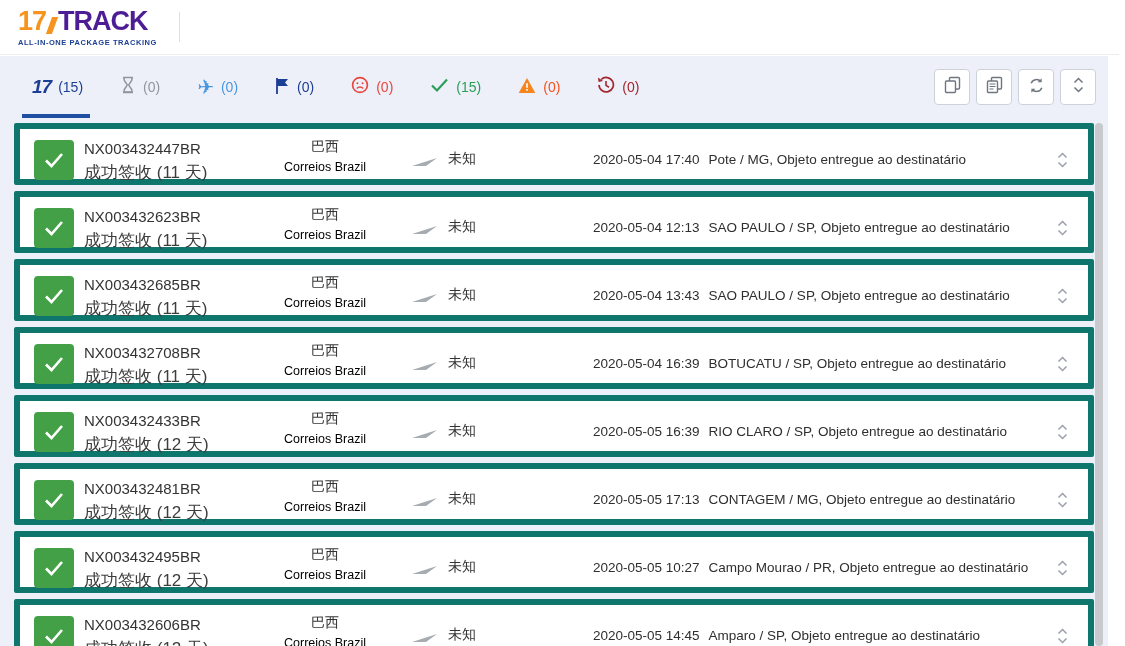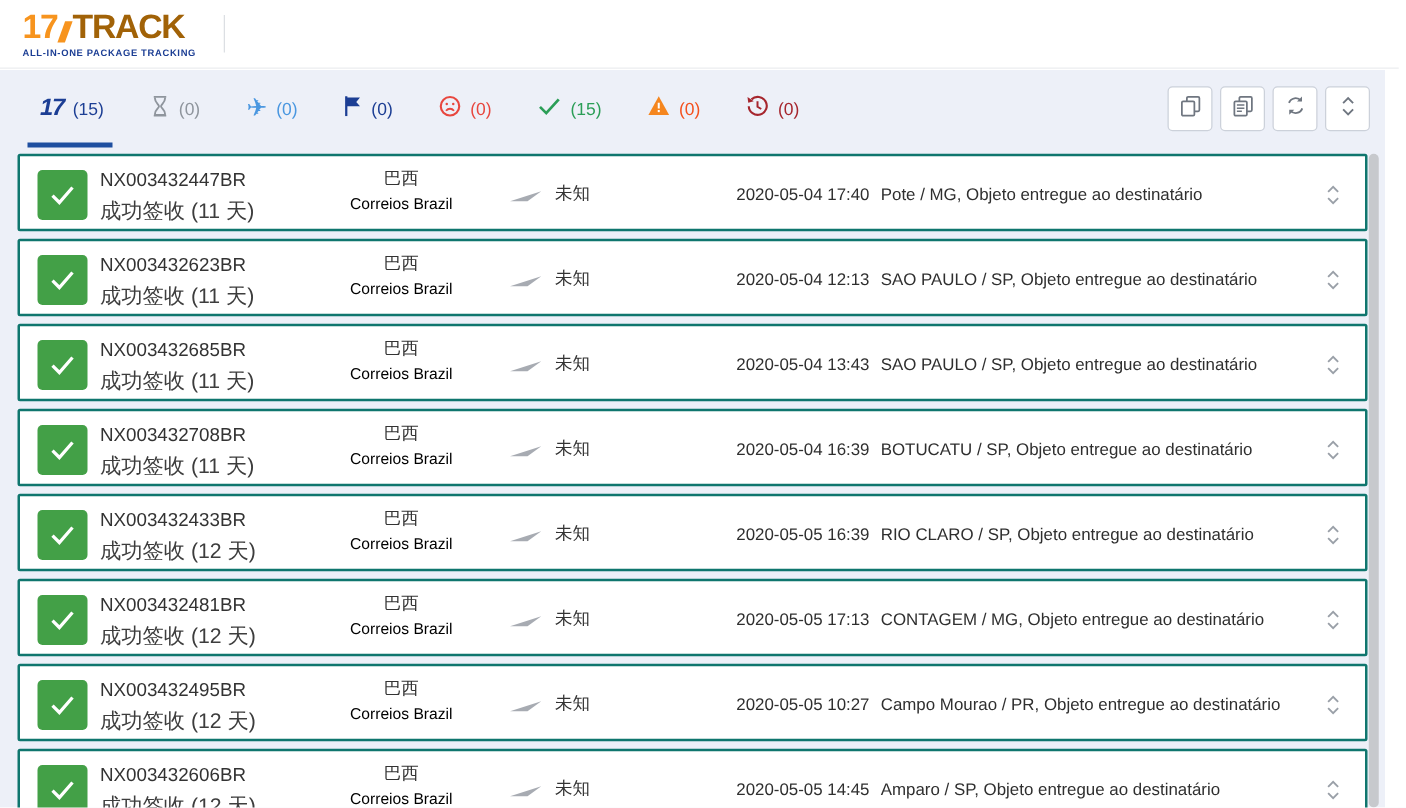--- a/index.html
+++ b/index.html
@@ -8,21 +8,21 @@
   .app { position:relative; width:1119px; height:646px; background:#fff; }
 
   
   .header { height:55px; display:flex; align-items:center; padding-left:18px;
             background:#fff; border-bottom:1px solid #ebedf0; }
   .logo { display:flex; flex-direction:column; cursor:pointer; }
   .logo-main { display:flex; align-items:flex-end; line-height:1; }
   .logo-17 { color:#f7941e; font-size:27px; font-weight:800; letter-spacing:-1px; }
   .logo-wedge { width:6px; height:17px; background:#f7941e; transform:skewX(-20deg);
                 margin:0 3px 1px 3px; }
-  .logo-track { color:#a16207; font-size:27px; font-weight:800; letter-spacing:-1px; }
+  .logo-track { color:#4c1d95; font-size:27px; font-weight:800; letter-spacing:-1px; }
   .logo-sub { font-size:7.5px; font-weight:700; color:#1c3e94; letter-spacing:0.55px; margin-top:3px; }
   .header-divider { width:1px; height:30px; background:#dcdfe3; margin:0 16px 0 22px; }
   .site-title { font-size:17px; color:#4d4d4d; }
 
   
   .main { position:absolute; top:56px; left:0; width:1108px; height:590px;
           background:#edf0f8; }
 
   
   .tabbar { position:relative; height:62px; display:flex; align-items:center; }
@@ -30,21 +30,21 @@
   .tab { display:flex; align-items:center; gap:7px; cursor:pointer; }
   .tab-count { font-size:14px; }
   .tab-17 { font-size:19px; font-weight:800; color:#1c3e94; letter-spacing:-1px; font-style:italic; }
   .underline { position:absolute; left:22px; bottom:0; width:68px; height:4px; background:#1f4fa0; }
   .toolbar { position:absolute; right:12px; top:13px; display:flex; gap:6px; }
   .tbtn { width:36px; height:36px; background:#fff; border:1px solid #ccd1da; border-radius:4px;
           display:flex; align-items:center; justify-content:center; cursor:pointer; }
 
   
   .list { padding:5px 14px 0 14px; }
-  .card { position:relative; height:62px; background:#fff; border:2px solid #0f766e;
+  .card { position:relative; height:62px; background:#fff; border:6px solid #0f766e;
           border-radius:2px; margin-bottom:6px; }
   .c-check { position:absolute; left:14px; top:11px; width:40px; height:40px; border-radius:4px;
              background:#43a047; display:flex; align-items:center; justify-content:center; }
   .c-main { position:absolute; left:64px; top:11px; }
   .c-number { font-size:15px; color:#333; }
   .c-status { font-size:17px; color:#3d3d3d; margin-top:4px; }
   .c-carrier { position:absolute; left:230px; top:9px; width:150px; text-align:center; }
   .c-origin { font-size:14px; color:#333; }
   .c-carrier-link { font-size:12.5px; color:#000000; margin-top:4px; display:block;
                     text-decoration:none; cursor:pointer; }

